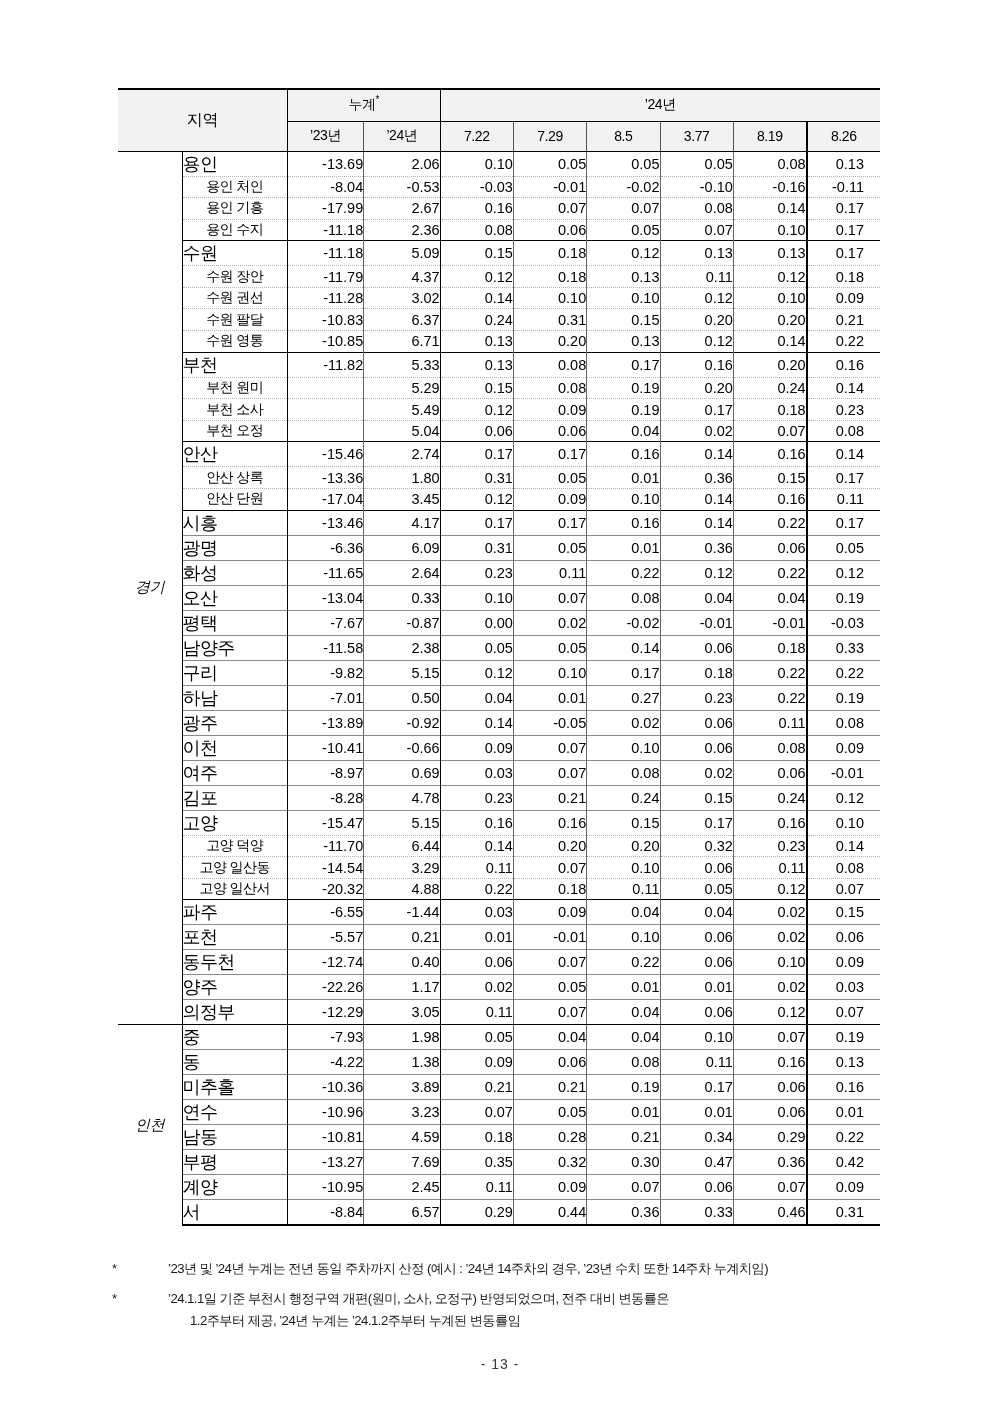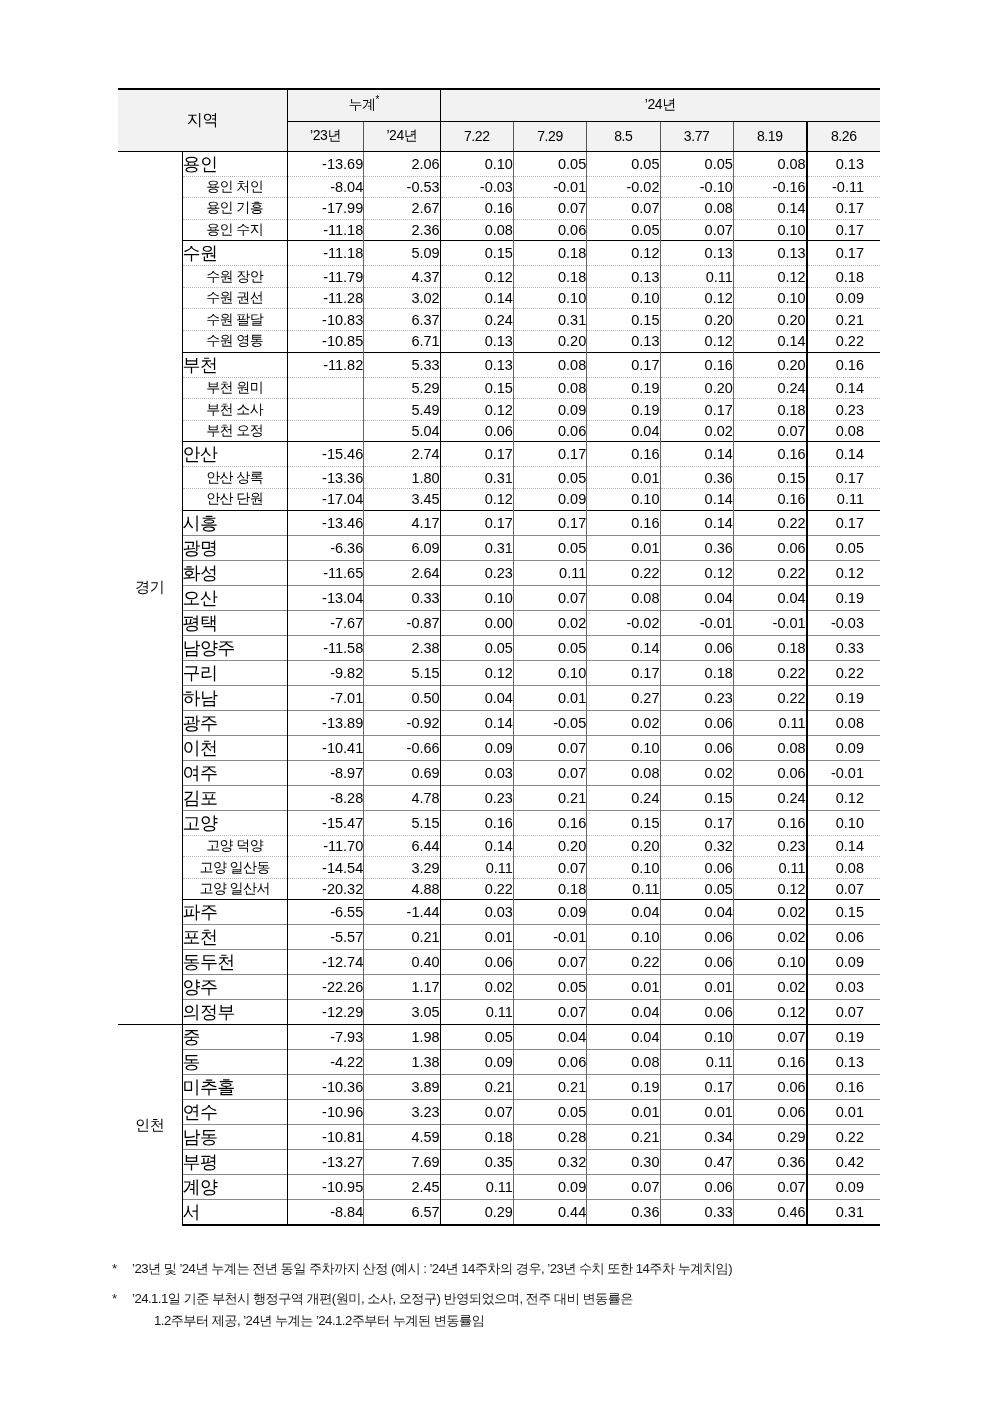--- a/index.html
+++ b/index.html
@@ -103,20 +103,21 @@
     font-size: 14px;
   }
   tbody tr.sub td { height: 20.6px; }
 
   td.regioncell {
     text-align: center;
     font-weight: bold;
     font-size: 15px;
     border-right: 1.2px solid #000;
     letter-spacing: -0.3px;
+    font-style: italic;
   }
 
   td.namecell {
     font-weight: bold;
     font-size: 18px;
     text-align: left;
     padding-left: 18px;
     border-right: 1.2px solid #000;
     letter-spacing: -0.6px;
     white-space: nowrap;
@@ -166,21 +167,21 @@
   .note {
     display: flex;
     margin-bottom: 9px;
     line-height: 1.62;
   }
   .note .star {
     width: 20px;
     flex: 0 0 20px;
     text-align: left;
   }
-  .note .body { flex: 1 1 auto; }
+  .note .body { flex: 1 1 auto; margin-left: 36px; }
   .note .cont { display: block; padding-left: 22px; }
 
   .pagenum {
     position: absolute;
     left: 0;
     top: 1356px;
     width: 1000px;
     text-align: center;
     font-size: 14px;
     color: #3a3a3a;
@@ -729,14 +730,15 @@
       <div class="note">
         <span class="star">*</span>
         <span class="body">’23년 및 ’24년 누계는 전년 동일 주차까지 산정 (예시 : ’24년 14주차의 경우, ’23년 수치 또한 14주차 누계치임)</span>
       </div>
       <div class="note">
         <span class="star">*</span>
         <span class="body">’24.1.1일 기준 부천시 행정구역 개편(원미, 소사, 오정구) 반영되었으며, 전주 대비 변동률은<span class="cont">1.2주부터 제공, ’24년 누계는 ’24.1.2주부터 누계된 변동률임</span></span>
       </div>
     </div>
 
+  <div class="pagenum">- 13 -</div>
 
 </div>
 
 </body></html>

